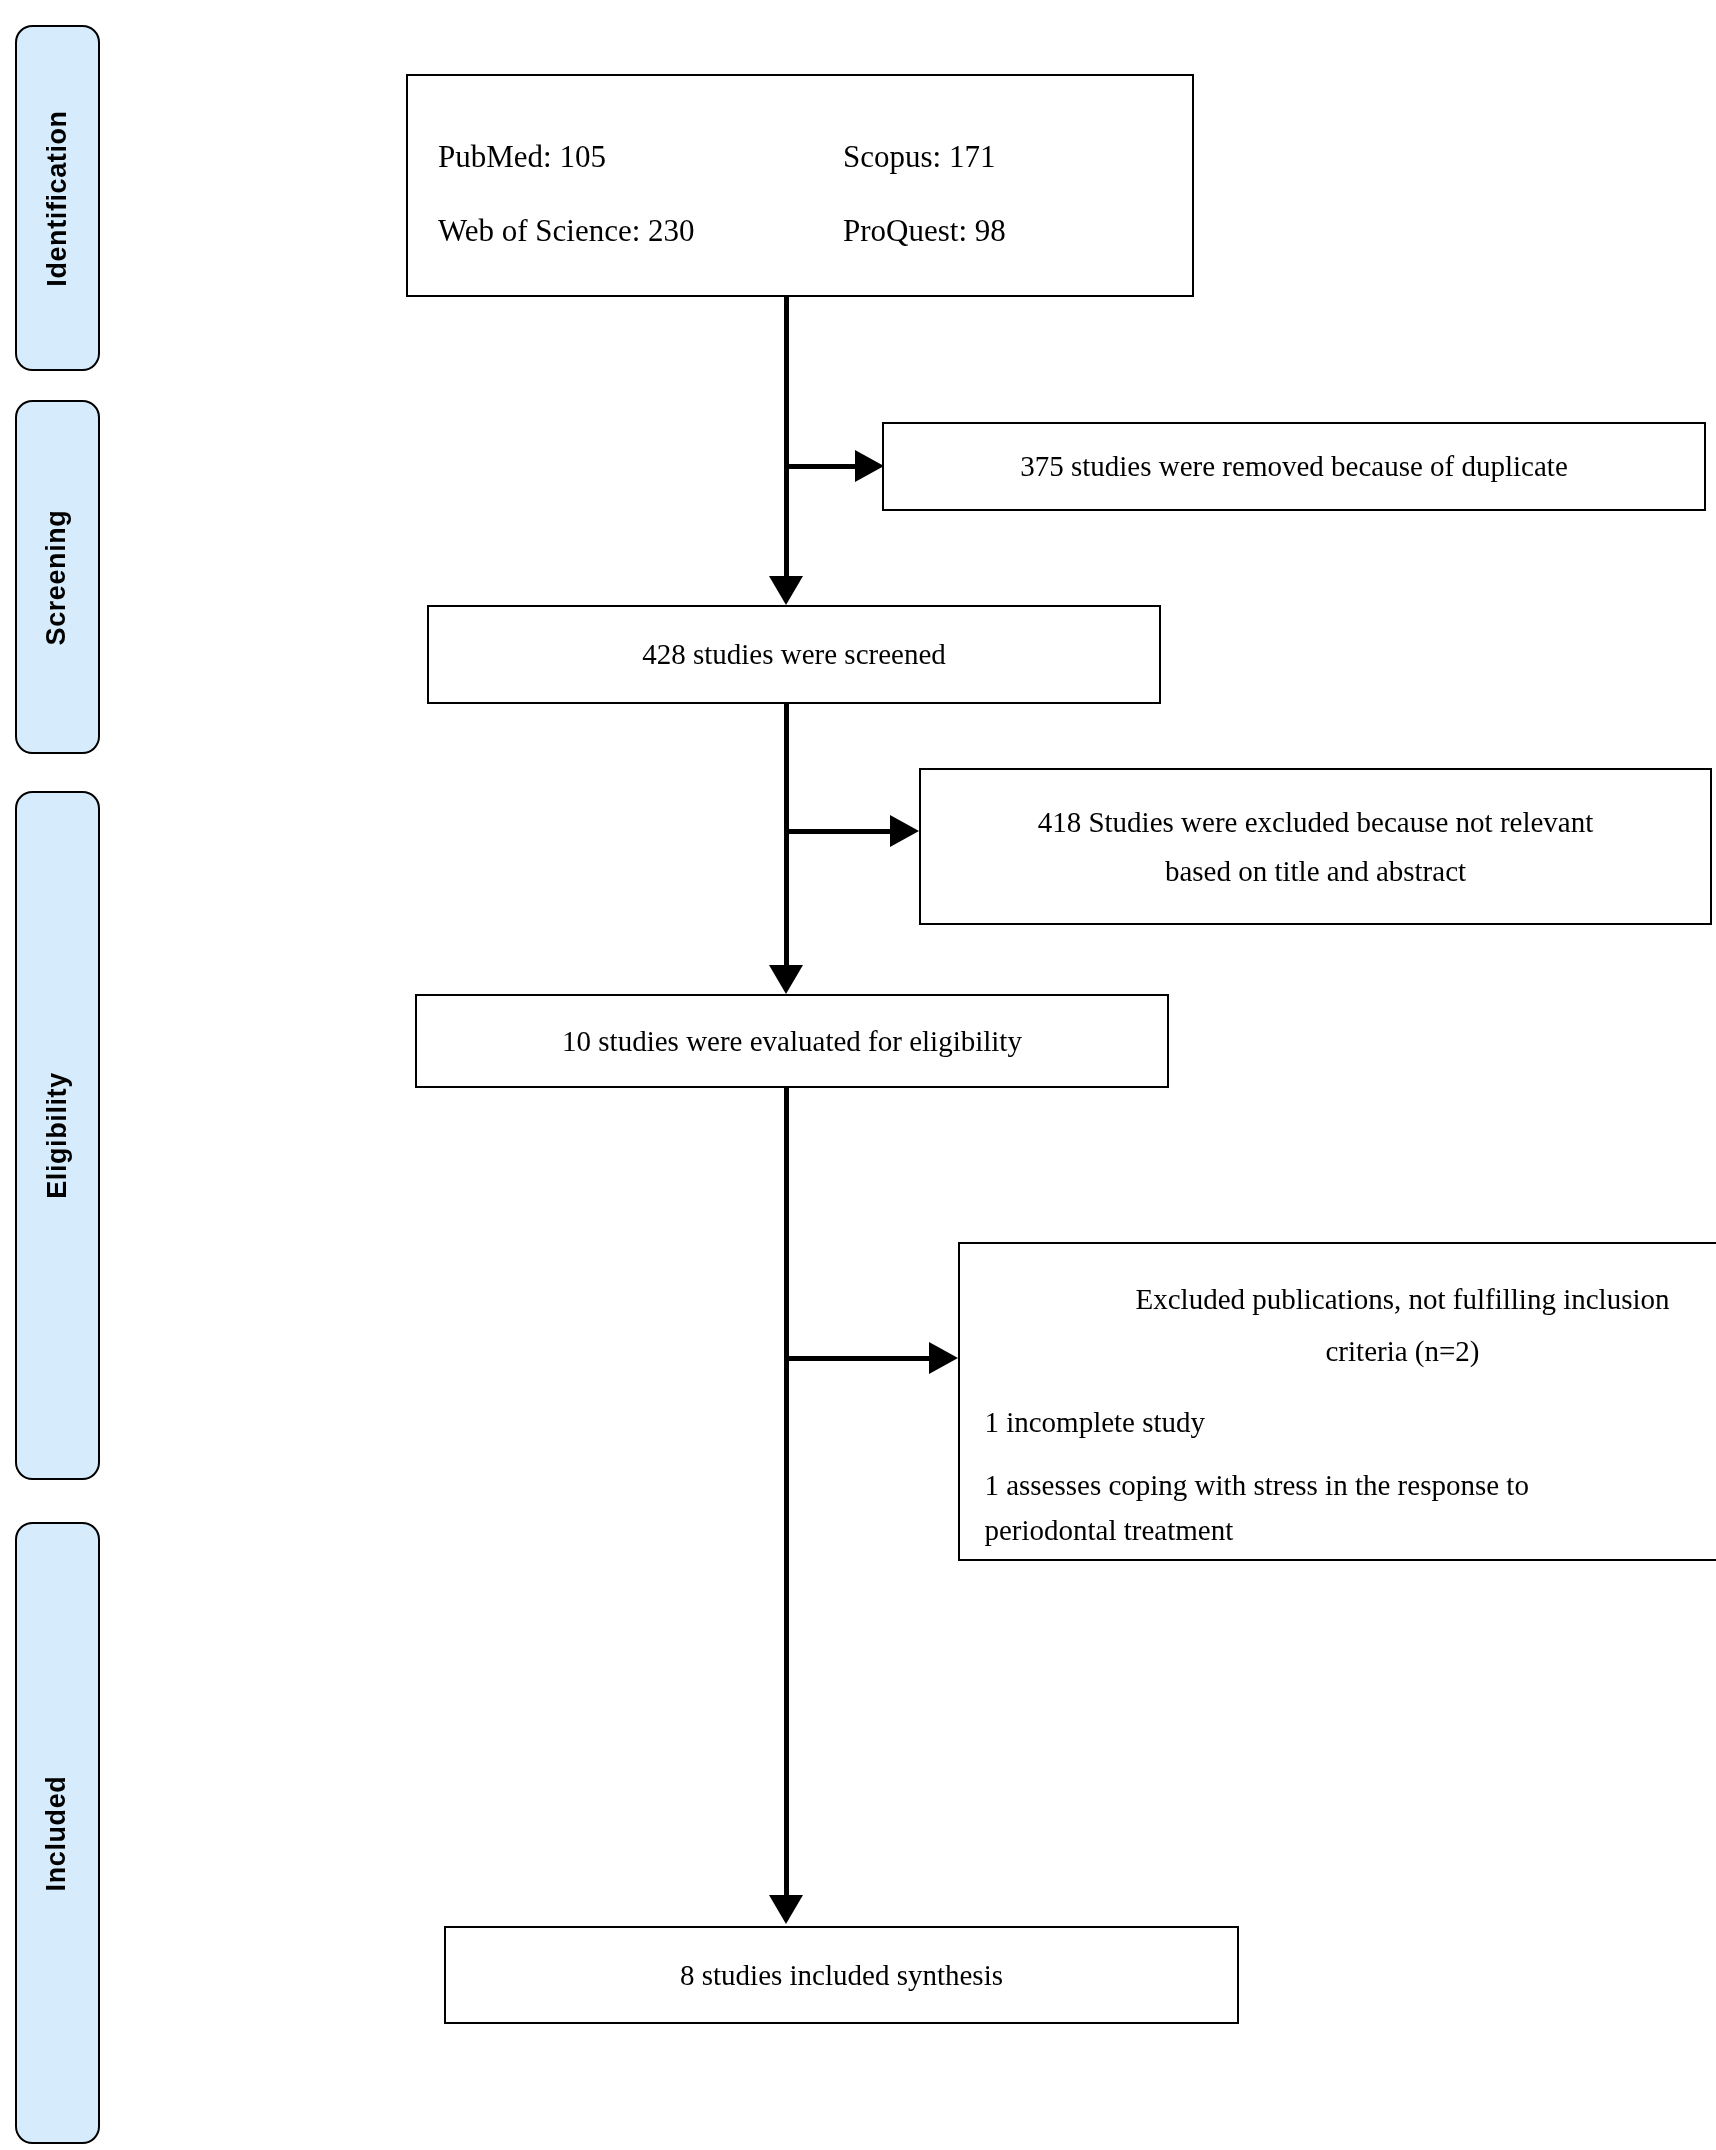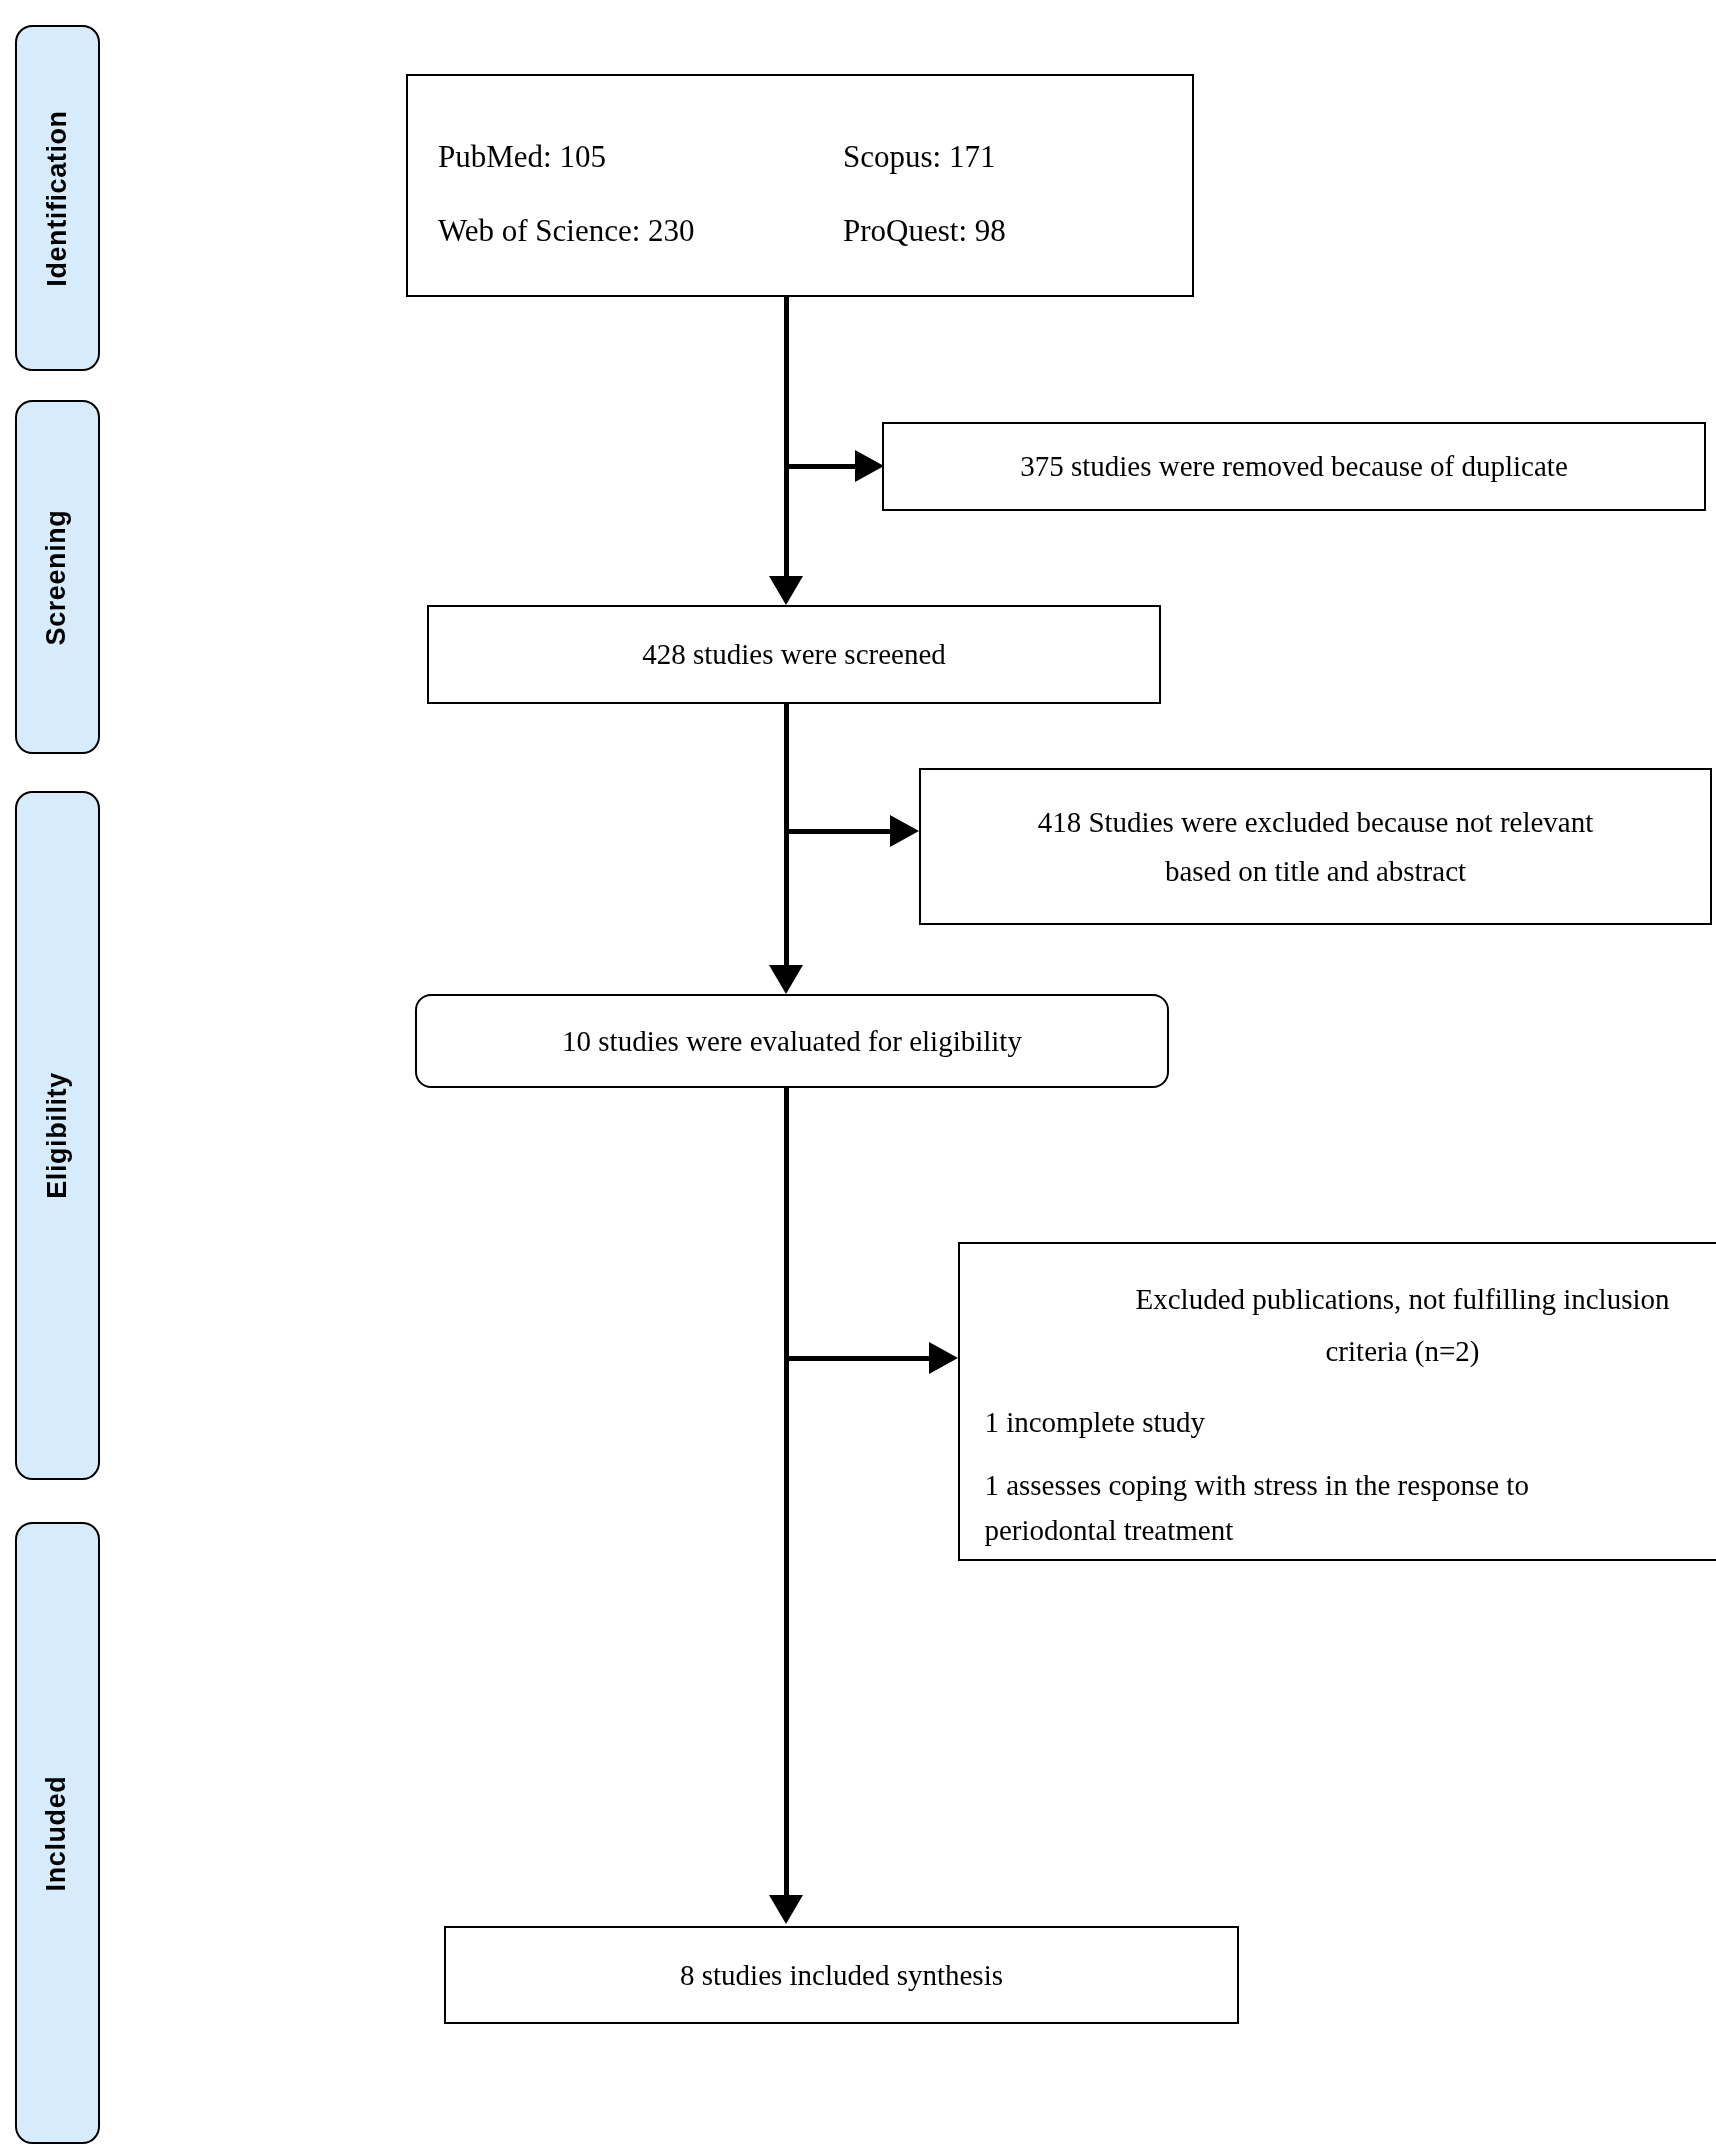--- a/index.html
+++ b/index.html
@@ -59,21 +59,21 @@
     display: flex;
     align-items: center;
     justify-content: center;
     text-align: right;
     flex-direction: column;
   }
   #box-sources     { left: 406px;  top: 74px;  width: 788px; height: 223px; padding: 22px 0 0 30px; font-size: 31px; }
   #box-duplicates  { left: 882px; top: 422px;  width: 824px; height: 89px; }
   #box-screened    { left: 427px;  top: 605px; width: 734px; height: 99px; }
   #box-notrelevant { left: 919px; top: 768px; width: 793px; height: 157px; line-height: 49px; }
-  #box-eligible    { left: 415px;  top: 994px; width: 754px; height: 94px; border-radius: 16px; }
+  #box-eligible    { left: 415px;  top: 994px; width: 754px; height: 94px; }
   #box-excluded    { left: 958px; top: 1242px; width: 889px; height: 319px; padding: 0 24.4px; overflow: hidden; }
   #box-included    { left: 444px;  top: 1926px; width: 795px; height: 98px; }
 
   .src-row { display: flex; line-height: 31px; margin-bottom: 37px; margin-top: 43px; }
   .src-row .col1 { width: 405px; }
 
   #box-excluded .excl-heading { margin-top: 29px; line-height: 52px; text-align: center; }
   #box-excluded .excl-item1   { margin-top: 27px; line-height: 36px; text-align: left; }
   #box-excluded .excl-item2   { margin-top: 23px; line-height: 45px; text-align: left; }
 

